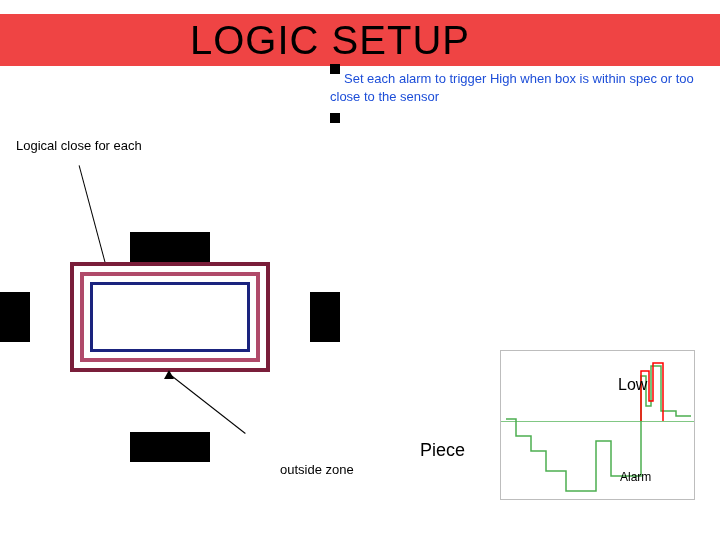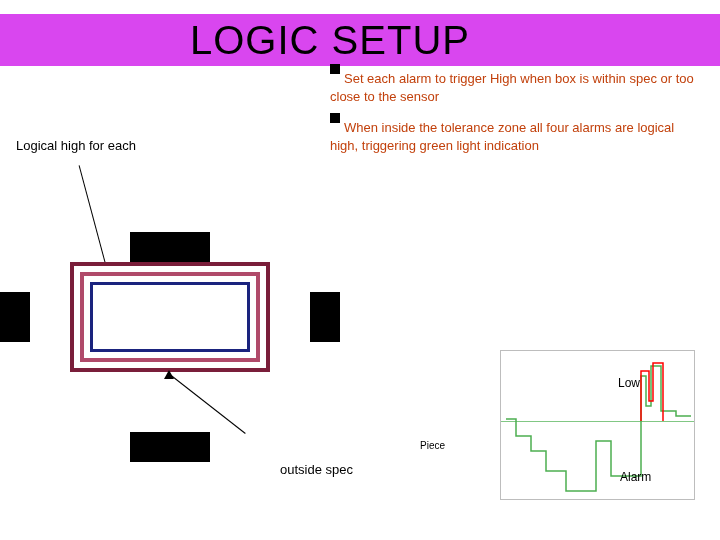--- a/index.html
+++ b/index.html
@@ -1,76 +1,76 @@
 <!DOCTYPE html>
 <html><head>
 <meta charset="utf-8">
 <style>
   * { box-sizing: border-box; margin: 0; padding: 0; }
   body { width: 720px; height: 540px; font-family: Arial, sans-serif; background: #fff; position: relative; overflow: hidden; }
-  .title-bar { position: absolute; top: 14px; left: 0; width: 720px; height: 52px; background: #d946ef; display: flex; align-items: center; padding-left: 190px; }
+  .title-bar { position: absolute; top: 14px; left: 0; width: 720px; height: 52px; background: #ef4444; display: flex; align-items: center; padding-left: 190px; }
   .title-bar span { color: #000; font-size: 40px; font-weight: 400; letter-spacing: 1px; }
-  .bullet-col { position: absolute; top: 70px; left: 330px; width: 370px; font-size: 13px; color: #c2410c; line-height: 1.35; }
+  .bullet-col { position: absolute; top: 70px; left: 330px; width: 370px; font-size: 13px; color: #1d4ed8; line-height: 1.35; }
   .bullet-item { position: relative; margin-bottom: 14px; }
   .bullet-item .sq { position: absolute; top: -6px; left: 0; width: 10px; height: 10px; background: #000; }
   .bullet-item .txt { display: inline; margin-left: 14px; }
   .label-left { position: absolute; top: 138px; left: 16px; font-size: 13px; color: #000; }
   .diagram { position: absolute; top: 262px; left: 30px; width: 280px; height: 170px; }
   .bar-top { position: absolute; top: -30px; left: 100px; width: 80px; height: 30px; background: #000; }
   .bar-bottom { position: absolute; bottom: -30px; left: 100px; width: 80px; height: 30px; background: #000; }
   .bar-left { position: absolute; top: 30px; left: -30px; width: 30px; height: 50px; background: #000; }
   .bar-right { position: absolute; top: 30px; right: -30px; width: 30px; height: 50px; background: #000; }
   .outer-box { position: absolute; top: 0; left: 40px; width: 200px; height: 110px; background: #fff; border: 4px solid #7a1e3a; }
   .mid-box { position: absolute; inset: 6px; background: #fff; border: 4px solid #b04a6a; }
   .inner-box { position: absolute; inset: 6px; background: #fff; border: 3px solid #1a237e; }
   .ptr-line-1 { position: absolute; top: 160px; left: 120px; width: 1px; height: 160px; background: #000; transform-origin: bottom; transform: rotate(-15deg); }
   .ptr-line-2 { position: absolute; top: 375px; left: 170px; width: 1px; height: 95px; background: #000; transform-origin: top; transform: rotate(-52deg); }
   .arrow-up { position: absolute; top: 370px; left: 164px; width: 0; height: 0; border-left: 5px solid transparent; border-right: 5px solid transparent; border-bottom: 9px solid #000; }
   .label-outside { position: absolute; top: 462px; left: 280px; font-size: 13px; }
-  .label-piece { position: absolute; top: 440px; left: 420px; font-size: 10px; }
+  .label-piece { position: absolute; top: 440px; left: 420px; font-size: 18px; }
   .graph { position: absolute; top: 350px; left: 500px; width: 195px; height: 150px; border: 1px solid #bdbdbd; background: #fff; }
   .graph .mid-line { position: absolute; top: 70px; left: 0; right: 0; height: 1px; background: #4caf50; opacity: 0.7; }
   .graph svg { position: absolute; top: 0; left: 0; }
-  .graph-low { position: absolute; top: 376px; left: 618px; font-size: 12px; }
+  .graph-low { position: absolute; top: 376px; left: 618px; font-size: 16px; }
   .graph-high { position: absolute; top: 470px; left: 620px; font-size: 12px; }
 </style>
 </head>
 <body>
 
 <div class="title-bar">
   <span>LOGIC SETUP</span>
 </div>
 
-<div class="label-left">Logical high for each</div>
+<div class="label-left">Logical close for each</div>
 
 <div class="bullet-col">
   <div class="bullet-item"><span class="sq"></span><span class="txt">Set each alarm to trigger High when box is within spec or too close to the sensor</span></div>
   <div class="bullet-item"><span class="sq"></span></div>
   <div class="bullet-item"><span class="sq"></span></div>
-  <div class="bullet-item"><span class="sq"></span><span class="txt">When inside the tolerance zone all four alarms are logical high, triggering green light indication</span></div>
+  <div class="bullet-item"><span class="sq"></span></div>
 </div>
 
 <div class="ptr-line-1"></div>
 
 <div class="diagram">
   <div class="bar-top"></div>
   <div class="bar-bottom"></div>
   <div class="bar-left"></div>
   <div class="bar-right"></div>
   <div class="outer-box">
     <div class="mid-box">
       <div class="inner-box"></div>
     </div>
   </div>
 </div>
 
 <div class="arrow-up"></div>
 <div class="ptr-line-2"></div>
 
-<div class="label-outside">outside spec</div>
+<div class="label-outside">outside zone</div>
 <div class="label-piece">Piece</div>
 
 <div class="graph">
   <div class="mid-line"></div>
   <svg width="195" height="150">
     <polyline points="5,68 15,68 15,85 30,85 30,100 45,100 45,120 65,120 65,140 95,140 95,90 110,90 110,125 140,125 140,25 145,25 145,55 150,55 150,15 160,15 160,60 175,60 175,65 190,65" fill="none" stroke="#4caf50" stroke-width="1.5"></polyline>
     <polyline points="140,70 140,20 148,20 148,50 152,50 152,12 162,12 162,20 162,70" fill="none" stroke="#ff0000" stroke-width="1.5"></polyline>
   </svg>
 </div>
 <div class="graph-low">Low</div>

